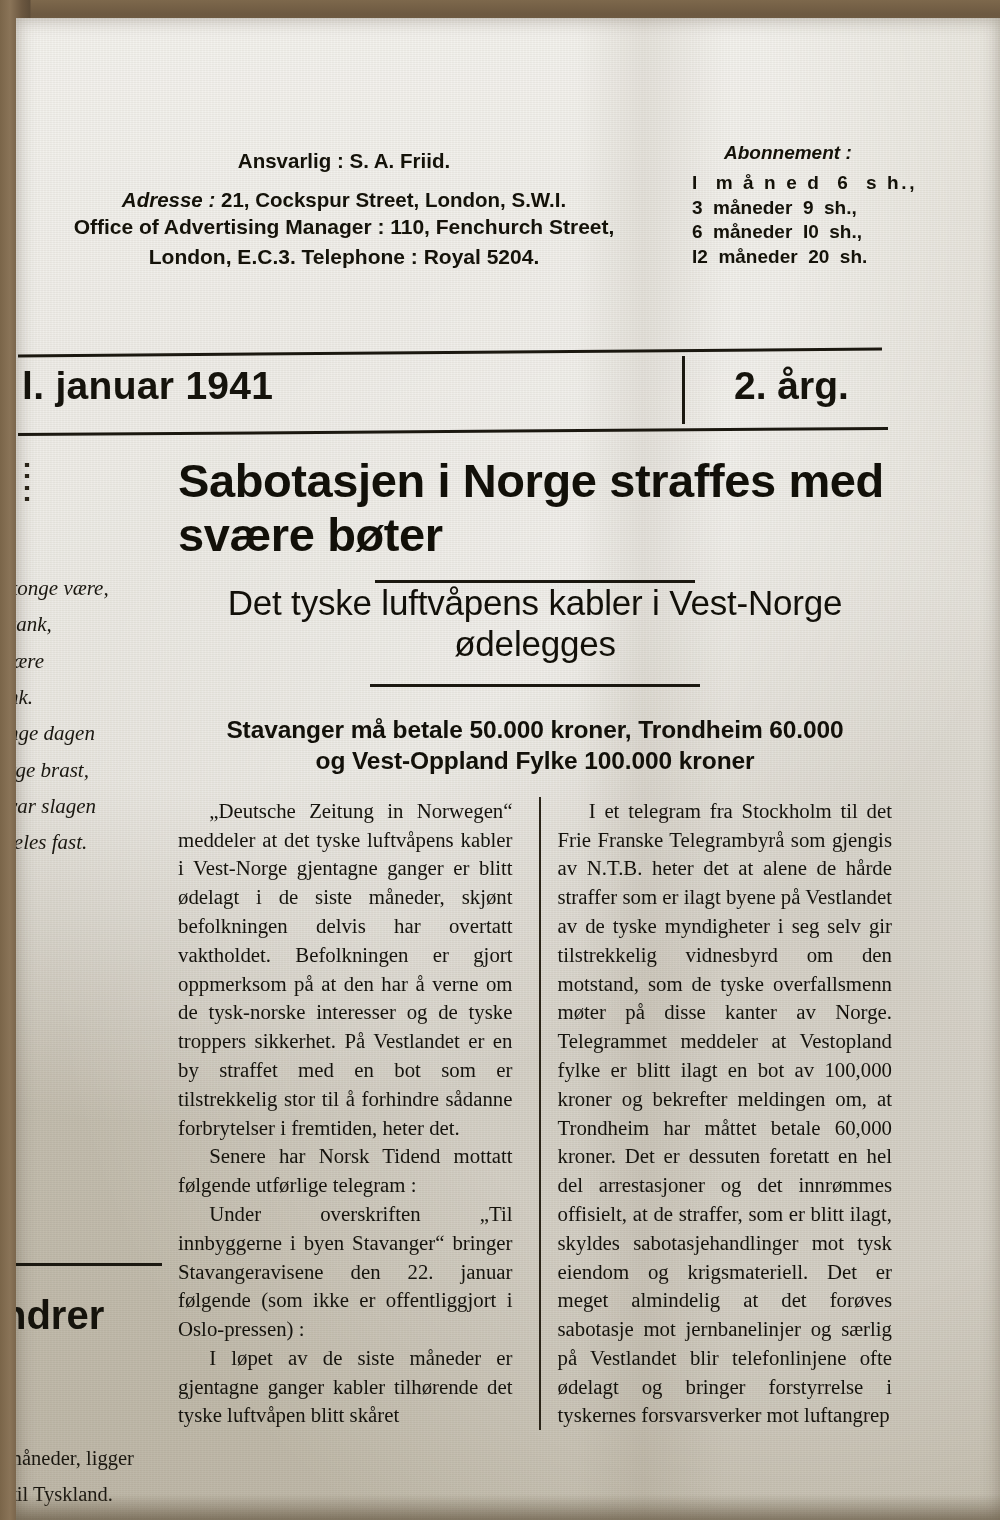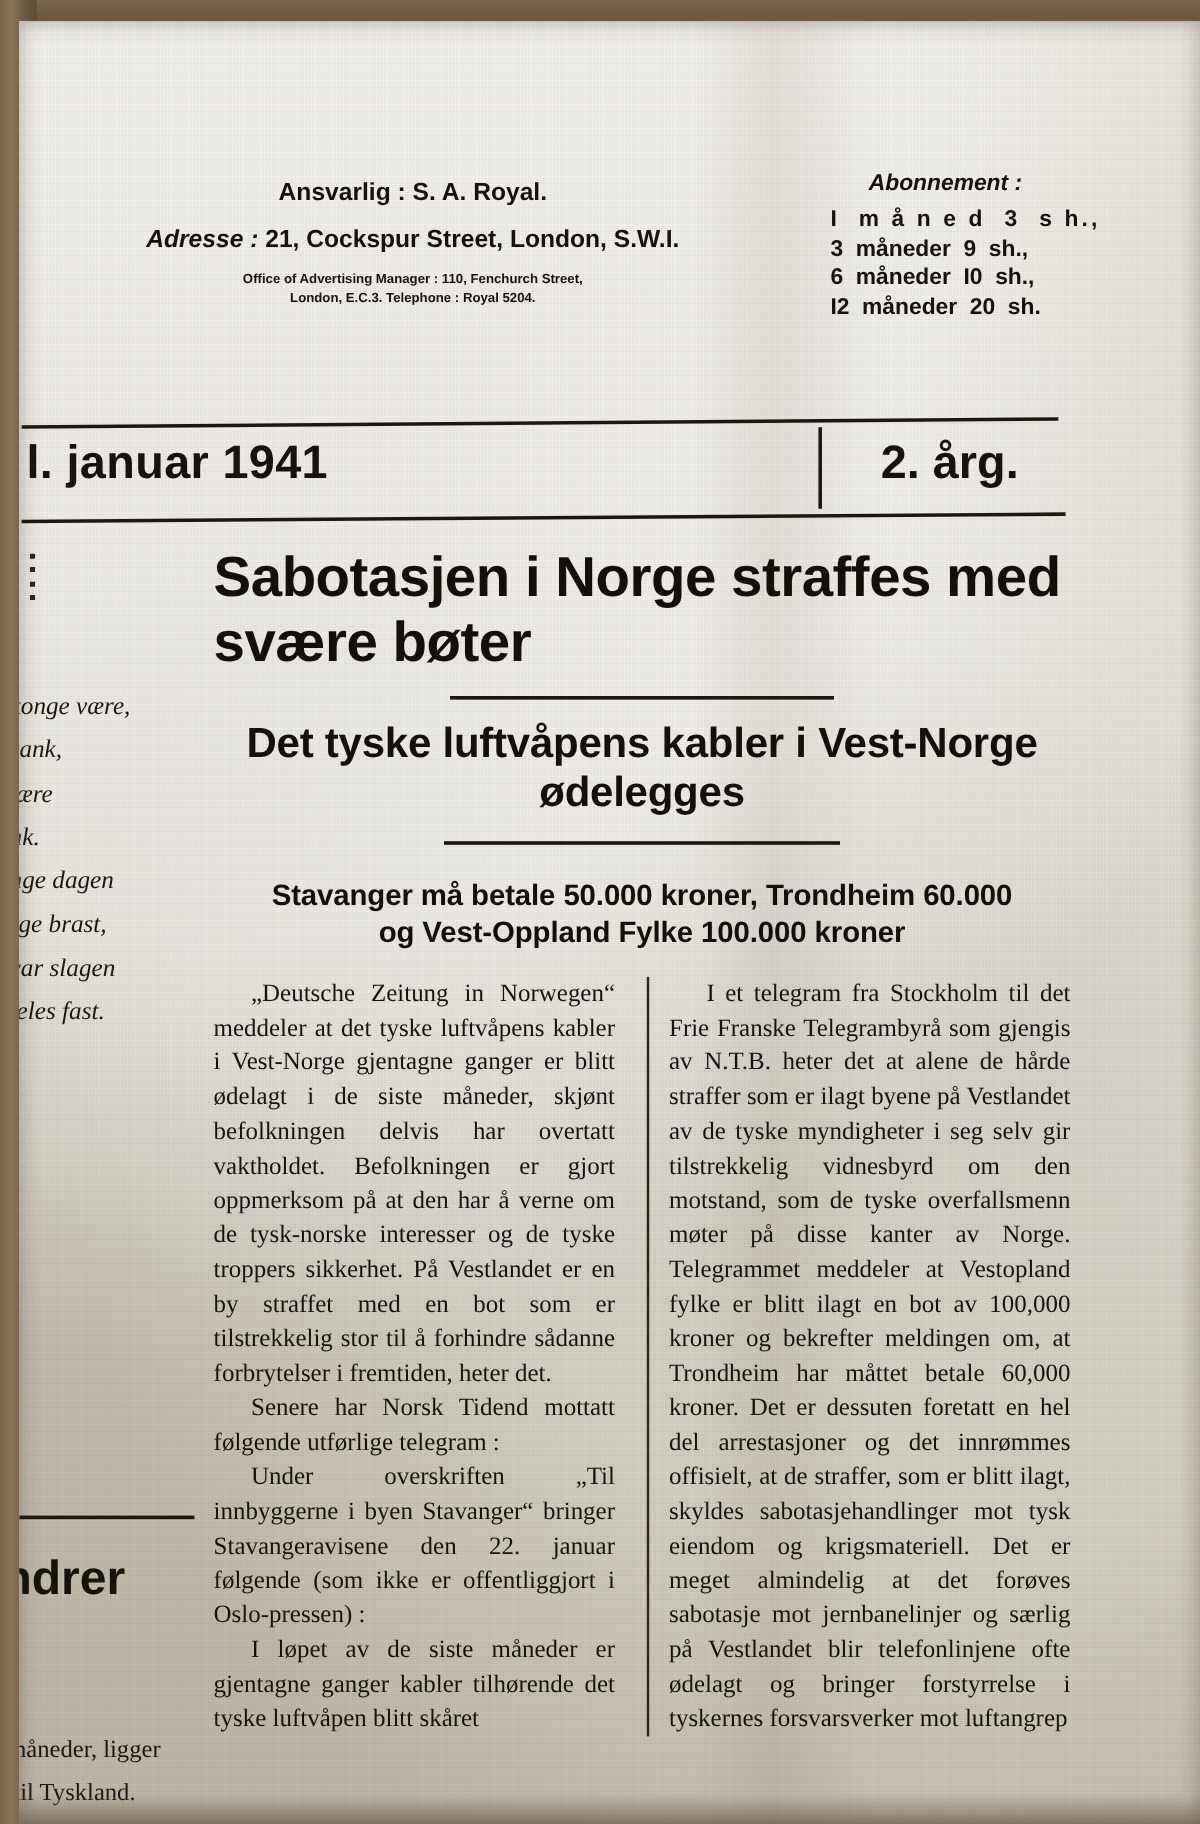--- a/index.html
+++ b/index.html
@@ -39,21 +39,21 @@
     background:linear-gradient(90deg,rgba(0,0,0,0),rgba(110,95,70,.10) 45%,rgba(0,0,0,0));}
 
   
   #masthead{position:absolute;left:0;right:0;top:118px;height:200px;}
   .mh-left{position:absolute;left:18px;width:620px;text-align:center;
     font-family:"Liberation Sans", sans-serif;color:#141209;}
   .mh-l1{font-size:20.5px;font-weight:700;letter-spacing:.2px;}
   .mh-l2{font-size:20.5px;font-weight:700;margin-top:13px;}
   .mh-l3{font-size:20.5px;font-weight:700;margin-top:15px;}
   .mh-l3 .it{font-style:italic;}
-  .mh-l4{font-size:11px;font-weight:700;margin-top:14px;line-height:1.45;}
+  .mh-l4{font-size:21px;font-weight:700;line-height:1.45;}
 
   #subs{position:absolute;left:676px;top:6px;width:300px;
     font-family:"Liberation Sans", sans-serif;color:#141209;}
   #subs .sub-t{font-size:19px;font-weight:700;font-style:italic;margin-bottom:7px;padding-left:32px;}
   #subs .sub-r{font-size:19px;font-weight:700;line-height:1.30;white-space:pre;}
   #subs .sub-r.wide{letter-spacing:2.6px;}
 
   
   #rule-a{position:absolute;left:2px;right:118px;top:333px;height:0;
     border-top:3px solid #1b1810;transform:rotate(-.45deg);}
@@ -77,22 +77,22 @@
     font-size:40px;font-weight:700;color:#15130c;}
   #bleed .tail{position:absolute;left:-10px;top:1002px;width:160px;font-size:20.5px;
     line-height:1.78;color:#1a1710;white-space:pre;}
 
   
   #article{position:absolute;left:162px;top:420px;right:108px;bottom:0;}
   .hl1{font-family:"Liberation Sans",sans-serif;font-weight:700;color:#121009;
     font-size:47px;line-height:1.14;text-align:left;letter-spacing:-.4px;margin-top:16px;}
   .hl-rule{height:0;border-top:3px solid #1b1810;width:320px;margin:19px auto 0;}
   .hl-rule.w2{width:330px;}
-  .hl2{font-family:"Liberation Sans",sans-serif;font-weight:700;color:#121009;
-    font-size:35px;line-height:1.17;text-align:center;margin-top:17px;letter-spacing:-.2px;}
+  .hl2{font-family:"Liberation Sans",sans-serif;font-weight:400;color:#121009;
+    font-size:35px;line-height:1.17;text-align:center;letter-spacing:-.2px;}
   .hl3{font-family:"Liberation Sans",sans-serif;font-weight:700;color:#121009;
     font-size:24.5px;line-height:1.26;text-align:center;margin-top:28px;letter-spacing:-.1px;}
 
   #cols{margin-top:20px;display:flex;gap:12px;}
   .col{width:348px;}
   .col.left{padding-right:14px;}
   .col.right{padding-left:17px;border-left:2.5px solid #2a2418;}
   .col p{margin:0;font-size:20.8px;line-height:1.385;color:#15130d;
     text-align:justify;text-justify:inter-word;hyphens:none;}
   .col p.ind{text-indent:1.5em;}
@@ -110,37 +110,37 @@
   <div id="paper">
     <div id="grain"></div>
     <div id="fold"></div>
 
     <div id="masthead">
 
       <div class="mh-left">
 
         <div class="mh-l2">
           <span>Ansvarlig :</span>
-          <span>S. A. Royal.</span>
+          <span>S. A. Friid.</span>
         </div>
 
         <div class="mh-l3">
           <span class="it">Adresse :</span>
           <span>21,  Cockspur  Street,  London,  S.W.I.</span>
         </div>
 
         <div class="mh-l4">
           <span>Office  of  Advertising  Manager :  110,  Fenchurch  Street,</span><br>
           <span>London,  E.C.3.   Telephone : Royal 5204.</span>
         </div>
       </div>
 
       <div id="subs">
         <div class="sub-t">Abonnement :</div>
-        <div class="sub-r wide">I  m å n e d  3  s h.,</div>
+        <div class="sub-r wide">I  m å n e d  6  s h.,</div>
         <div class="sub-r">3  måneder  9  sh.,</div>
         <div class="sub-r">6  måneder  I0  sh.,</div>
         <div class="sub-r">I2  måneder  20  sh.</div>
       </div>
     </div>
 
     <div id="rule-a"></div>
     <div id="folio">
       <div class="date">l. januar 1941</div>
       <div class="vdiv"></div>

